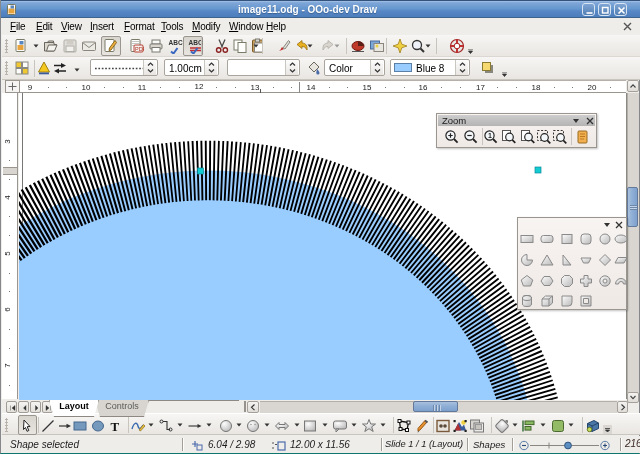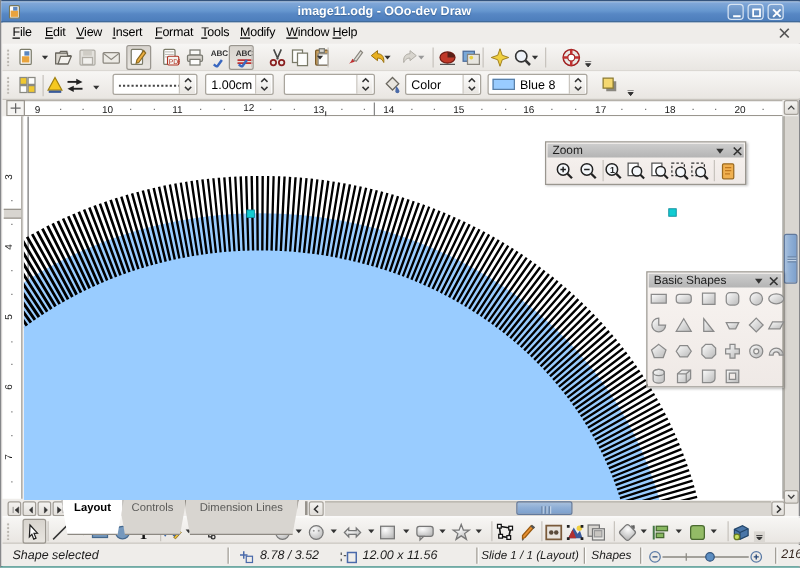--- a/index.html
+++ b/index.html
@@ -37,21 +37,21 @@
 .sbtn{position:absolute;background:linear-gradient(#f4f3f1,#e0ddd8);border:1px solid #a5a19a;border-radius:2px;}
 .sbtn svg{position:absolute;left:0;top:0;}
 #vtrack{left:626px;top:93px;width:12px;height:300px;background:#d9d6d1;border-left:1px solid #b3afa8;}
 #vthumb{left:626px;top:187px;width:11px;height:40px;background:linear-gradient(90deg,#a8c0dd,#8fafd6 45%,#7da0cc);border:1px solid #62799c;border-radius:2px;}
 #htrack{left:259px;top:401px;width:357px;height:12px;background:#d9d6d1;border-top:1px solid #b3afa8;}
 #hthumb{left:412px;top:401px;width:45px;height:11px;background:linear-gradient(#a8c0dd,#8fafd6 45%,#7da0cc);border:1px solid #62799c;border-radius:2px;}
 .gripl{position:absolute;left:50%;top:3px;width:1px;height:6px;background:#6d87a8;box-shadow:-3px 0 #6d87a8,3px 0 #6d87a8,-2px 0 #c3d4e8,1px 0 #c3d4e8,4px 0 #c3d4e8;}
 
 #tabrow{left:1px;top:400px;width:624px;height:13px;background:#efedea;}
 .navb{position:absolute;top:1px;width:11px;height:12px;background:linear-gradient(#f4f3f1,#e3e0db);border:1px solid #a19d96;border-radius:2px;}
-.tab{position:absolute;top:0;height:28px;line-height:12px;font-size:9px;color:#5a5a58;background:#d8d5d0;border:1px solid #8d8982;border-top:none;text-align:center;}
+.tab{position:absolute;top:0;height:17px;line-height:12px;font-size:9px;color:#5a5a58;background:#d8d5d0;border:1px solid #8d8982;border-top:none;text-align:center;}
 
 #drawbar{left:1px;top:413px;width:638px;height:22px;background:linear-gradient(#f7f6f4,#e9e6e2);border-top:1px solid #fff;border-bottom:1px solid #c9c5bf;}
 
 #status{left:1px;top:436px;width:638px;height:17px;background:#efedea;font-size:10px;color:#1c1c1c;font-style:italic;}
 .sdiv{position:absolute;top:2px;width:2px;height:13px;border-left:1px solid #a29e97;border-right:1px solid #fdfdfc;}
 
 .panel{position:absolute;background:linear-gradient(#f8f4f1,#efe9e6);border:1px solid #9a968f;box-shadow:1px 1px 2px rgba(0,0,0,0.25);}
 .ptitle{position:absolute;left:1px;top:1px;right:1px;height:11px;background:linear-gradient(#cdcdcd,#b4b4b4);color:#1c1c1c;font-size:9.5px;line-height:11px;padding-left:4px;}
 </style></head><body>
 <div id="win">
@@ -406,21 +406,20 @@
         <path d="M11.3 11.3 l3 3" stroke="#222" stroke-width="1.7"></path>
       </svg>
 <div class="tsep" style="left:45px;top:14px;height:17px"></div>
 <div class="tsep" style="left:134px;top:14px;height:17px"></div>
 <svg class="abs" style="left:138px;top:15px" width="16" height="16" viewBox="0 0 16 16">
         <rect x="3" y="2" width="9" height="12" rx="1" fill="#f0b050" stroke="#9a6a20"></rect>
         <path d="M5 5 h5 M5 7.5 h5 M5 10 h4" stroke="#c07820" stroke-width="1"></path>
       </svg>
 </div>
 <div class="panel abs" style="left:516px;top:217px;width:110px;height:93px">
-<div class="ptitle">Basic Shapes</div>
 <svg class="abs" style="left:85px;top:4px" width="8" height="6">
         <path d="M1 1 l3 4 3-4z" fill="#333"></path>
       </svg>
 <svg class="abs" style="left:97px;top:3px" width="8" height="8">
         <path d="M1 1 l6 6 M7 1 l-6 6" stroke="#333" stroke-width="1.3"></path>
       </svg>
 <svg class="abs" style="left:0;top:0" width="0" height="0">
         <defs>
           <linearGradient id="sg" x1="0" y1="0" x2="1" y2="1">
             <stop offset="0" stop-color="#fdfdfd"></stop>
@@ -507,21 +506,20 @@
           <path d="M7 3.5 L4.5 6 L7 8.5z"></path>
         </svg></div>
 <div class="navb" style="left:27.8px"><svg width="11" height="12" fill="#333" stroke="#333" stroke-width="0.4">
           <path d="M4.5 3.5 L7 6 L4.5 8.5z"></path>
         </svg></div>
 <div class="navb" style="left:39.7px"><svg width="11" height="12" fill="#333" stroke="#333" stroke-width="0.4">
           <path d="M7.5 3.5 v5 M3 3.5 L6 6 L3 8.5z"></path>
         </svg></div>
 <div class="tab" style="left:47px;width:50px;background:#fff;color:#000;font-weight:bold;clip-path:polygon(0 0,100% 0,calc(100% - 5px) 100%,5px 100%);z-index:3">Layout</div>
 <div class="tab" style="left:93px;width:54px;clip-path:polygon(0 0,100% 0,calc(100% - 5px) 100%,5px 100%);z-index:2">Controls</div>
-<div class="tab" style="left:145px;width:92px;clip-path:polygon(0 0,100% 0,calc(100% - 5px) 100%,5px 100%);z-index:1">Dimension Lines</div>
 <div class="abs" style="left:49px;top:0;width:188px;height:1px;background:#8d8982"></div>
 <div class="abs" style="left:242px;top:1px;width:2px;height:11px;background:#d8d5d0;border:1px solid #97938c"></div>
 </div>
 <div id="htrack" class="abs"></div>
 <div class="sbtn abs" style="left:246px;top:401px;width:12px;height:12px">
       <svg width="10" height="10">
         <path d="M6.5 2.5 l-3 2.8 3 2.8" fill="none" stroke="#333" stroke-width="1.1"></path>
       </svg>
     </div>
 <div class="sbtn abs" style="left:616px;top:401px;width:11px;height:12px">
@@ -693,21 +691,21 @@
         </defs>
       </svg>
 </div>
 <div id="status" class="abs">
 <span class="abs" style="left:8px;top:3px">Shape selected</span>
 <div class="sdiv" style="left:180px"></div>
 <svg class="abs" style="left:189px;top:4px" width="12" height="11">
         <path d="M1 4 h6 M4 1 v6" stroke="#4a6aaa" stroke-width="1.2"></path>
         <rect x="6" y="5" width="5" height="5" fill="none" stroke="#4a6aaa"></rect>
       </svg>
-<span class="abs" style="left:206px;top:3px">8.78 / 3.52</span>
+<span class="abs" style="left:206px;top:3px">6.04 / 2.98</span>
 <svg class="abs" style="left:270px;top:4px" width="14" height="11">
         <path d="M1 2 v2 M1 7 v2 M3 4.5 h2" stroke="#555"></path>
         <rect x="6" y="2" width="7" height="8" fill="none" stroke="#4a6aaa" stroke-width="1.2"></rect>
       </svg>
 <span class="abs" style="left:288px;top:3px">12.00 x 11.56</span>
 <div class="sdiv" style="left:379px"></div>
 <span class="abs" style="left:383px;top:3px;font-size:9.3px">Slide 1 / 1 (Layout)</span>
 <div class="sdiv" style="left:465px"></div>
 <span class="abs" style="left:471px;top:3px;font-size:9.5px">Shapes</span>
 <div class="sdiv" style="left:510px"></div>

